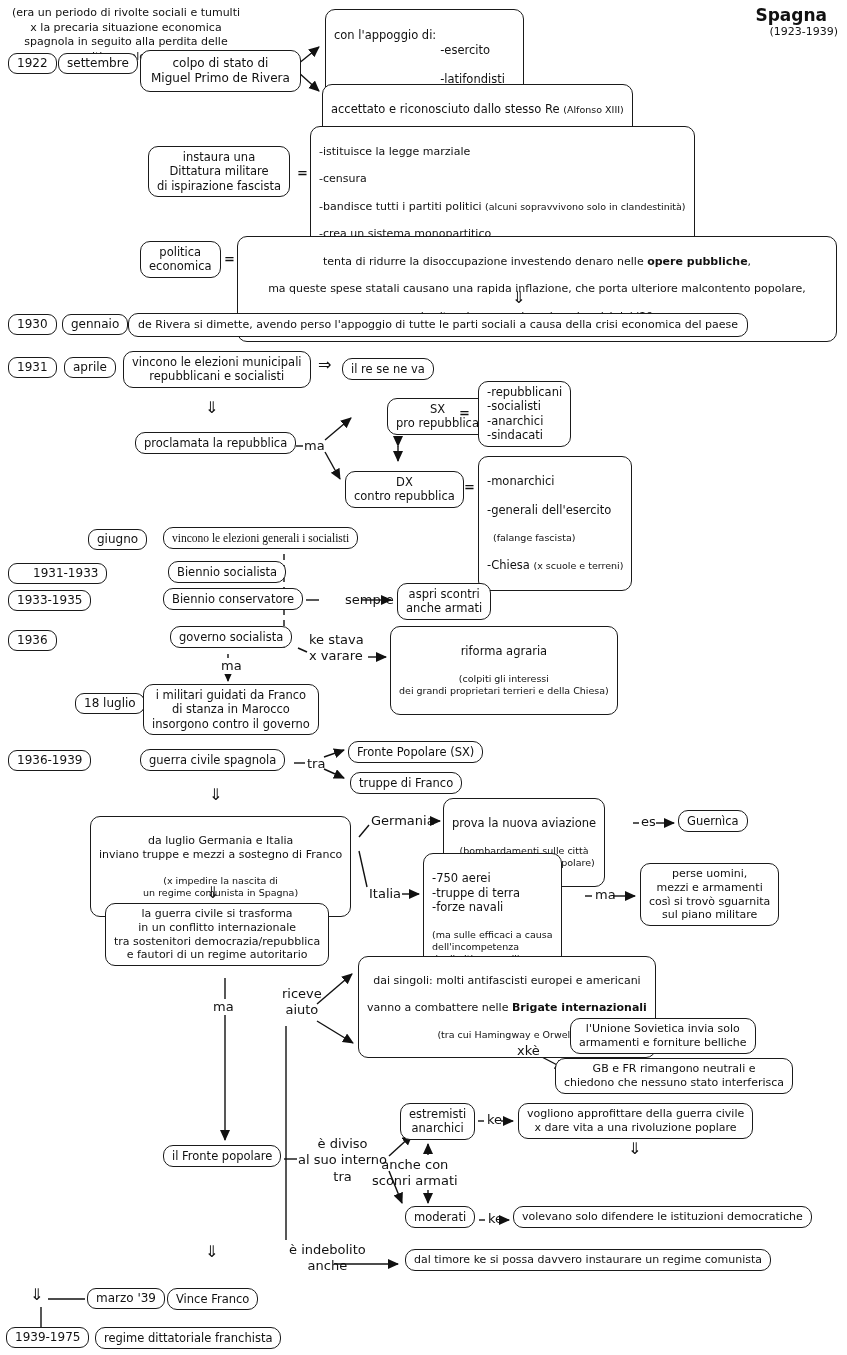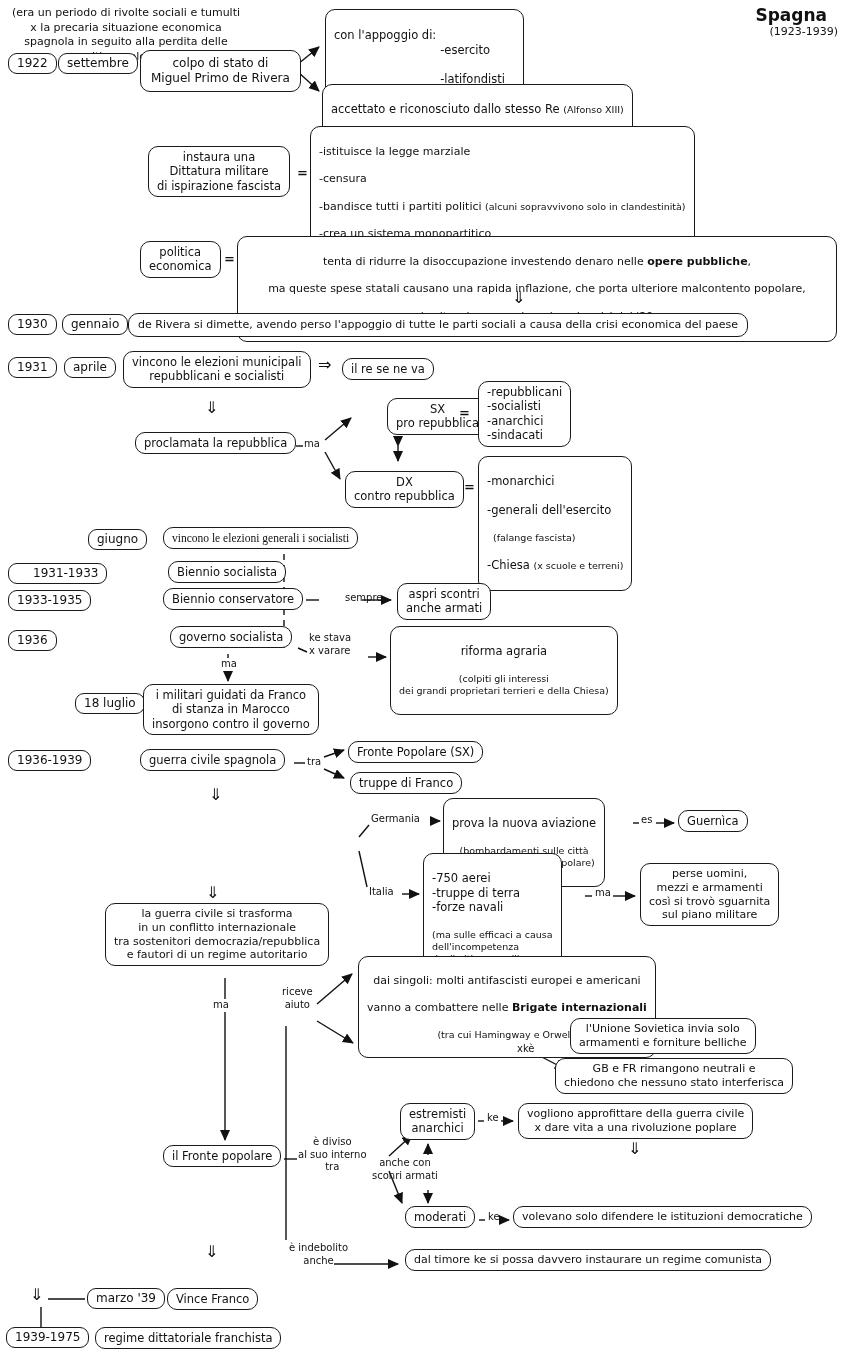--- a/index.html
+++ b/index.html
@@ -5,21 +5,21 @@
   html,body{margin:0;padding:0;background:#fff;}
   #canvas{position:relative;width:847px;height:1355px;background:#fff;
           font-family:"DejaVu Sans","Liberation Sans",sans-serif;color:#111;overflow:hidden;}
   svg.wires{position:absolute;left:0;top:0;width:847px;height:1355px;z-index:1;}
   .box{position:absolute;z-index:2;border:1.4px solid #1a1a1a;border-radius:10px;background:#fff;
        padding:3px 8px;font-size:11.5px;line-height:1.25;text-align:center;white-space:pre-line;width:max-content;}
   .yr{border-radius:9px;padding:2px 8px;font-size:12px;}
   .left{text-align:left;}
   .f11{font-size:11px;}
   .small{font-size:9.5px;}
-  .lbl{position:absolute;z-index:2;font-size:10px;line-height:1.25;white-space:pre-line;}
+  .lbl{position:absolute;z-index:2;font-size:13px;line-height:1.25;white-space:pre-line;}
   .lbl.center{text-align:center;}
   .lbl.onwire{background:#fff;padding:0 2px;}
   .sym{position:absolute;z-index:2;font-size:16px;line-height:1;}
   .eq{font-size:13px;font-weight:bold;}
   .note{position:absolute;z-index:2;font-size:11px;line-height:1.32;text-align:center;}
   .title{position:absolute;z-index:2;right:9px;top:5px;text-align:center;}
   .title .main{font-size:17px;font-weight:bold;}
   .title .sub{font-size:11px;margin-left:25px;}
   .col{display:inline-block;vertical-align:top;text-align:left;}
   .row{display:flex;gap:4px;align-items:flex-start;text-align:left;}
@@ -211,20 +211,26 @@
 di stanza in Marocco
 insorgono contro il governo</div>
 
   <div class="box yr" style="left:8px;top:750px;">1936-1939</div>
   <div class="box" style="left:140px;top:749px;">guerra civile spagnola</div>
   <div class="lbl" style="left:307px;top:756px;">tra</div>
   <div class="box" style="left:348px;top:741px;">Fronte Popolare (SX)</div>
   <div class="box" style="left:350px;top:772px;">truppe di Franco</div>
   <div class="sym" style="left:209px;top:787px;">⇓</div>
 
+  <div class="box f11" style="left:90px;top:816px;">
+    <div>da luglio Germania e Italia
+inviano truppe e mezzi a sostegno di Franco</div>
+    <div class="small">(x impedire la nascita di
+un regime comunista in Spagna)</div>
+  </div>
   <div class="lbl" style="left:371px;top:813px;">Germania</div>
   <div class="box" style="left:443px;top:798px;">
     <div>prova la nuova aviazione</div>
     <div class="small">(bombardamenti sulle città
 schierate col Fronte Popolare)</div>
   </div>
   <div class="lbl" style="left:641px;top:814px;">es</div>
   <div class="box" style="left:678px;top:810px;">Guernìca</div>
   <div class="lbl" style="left:369px;top:886px;">Italia</div>
   <div class="box left" style="left:423px;top:853px;">

